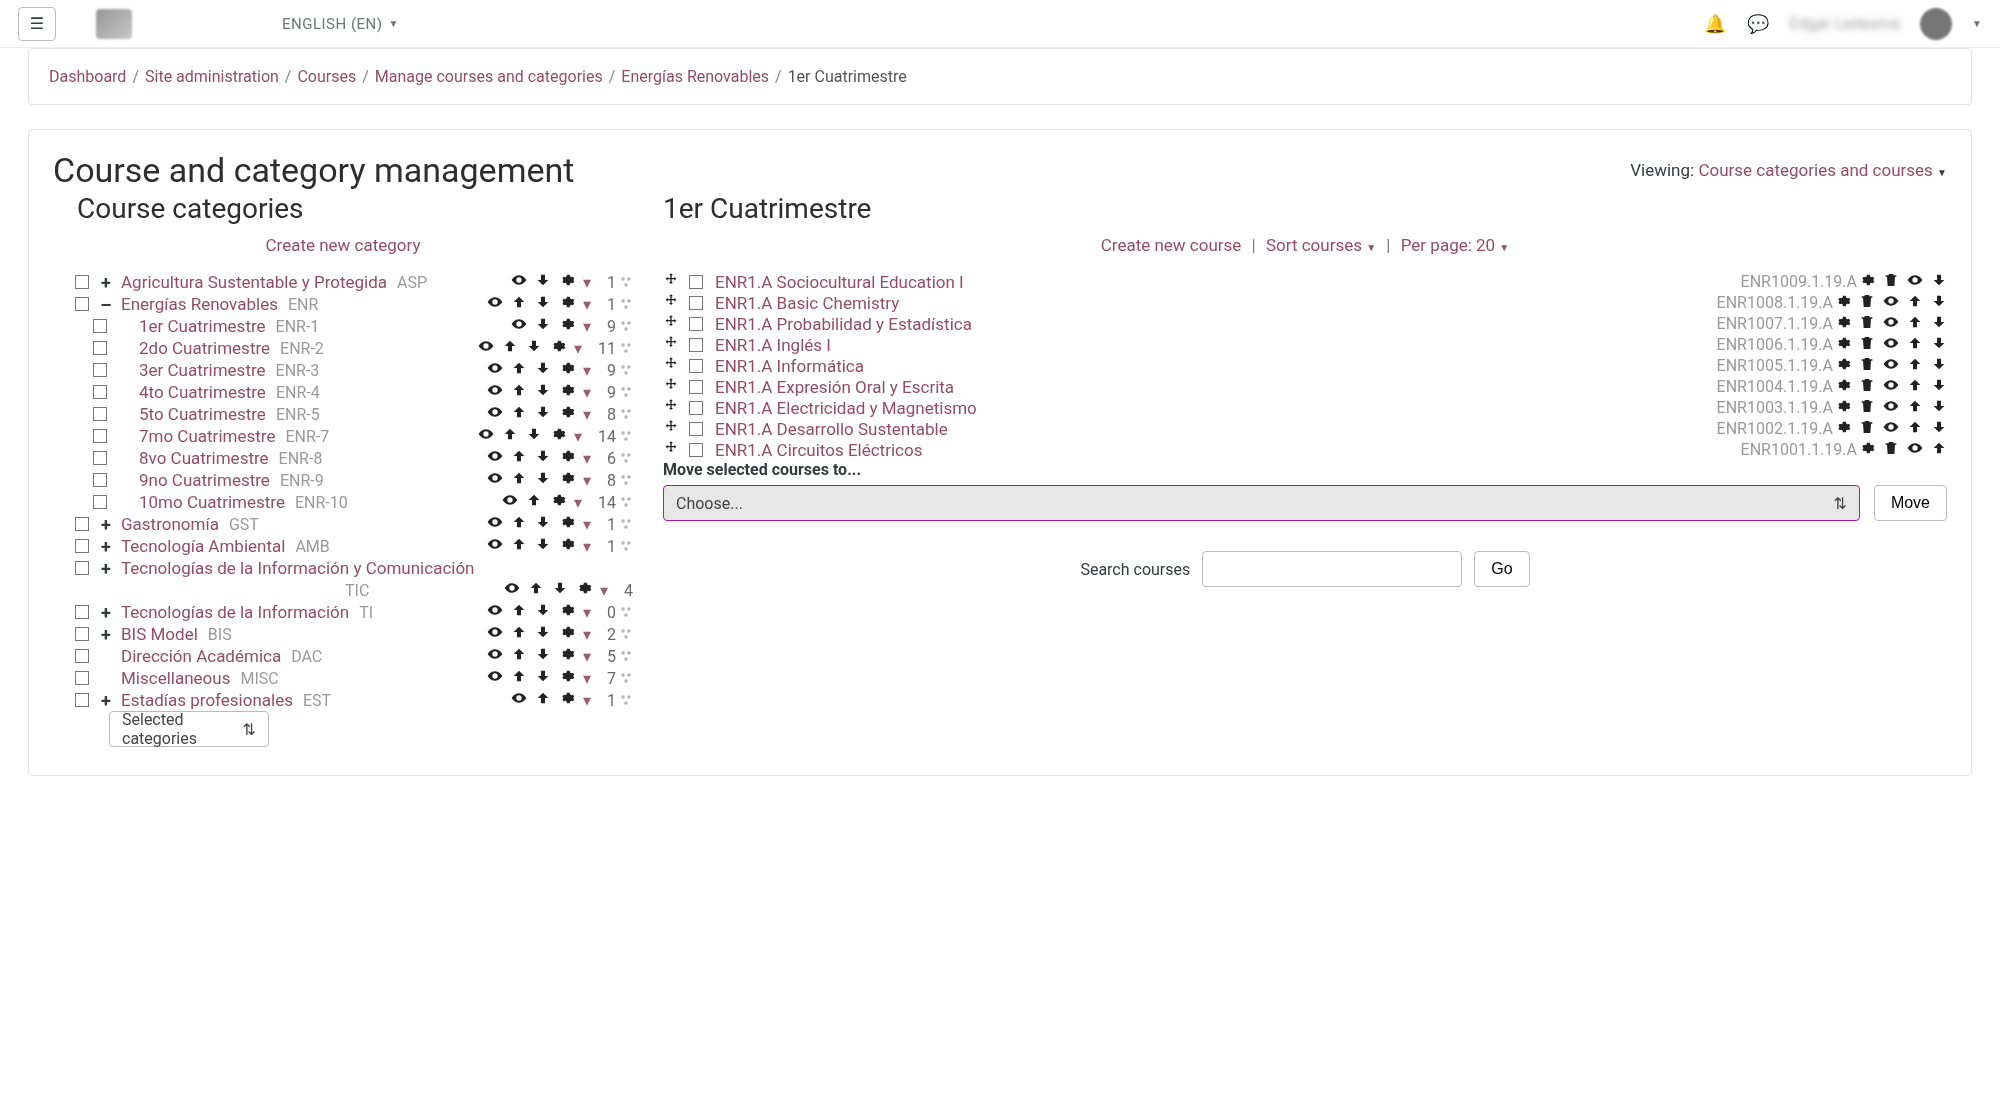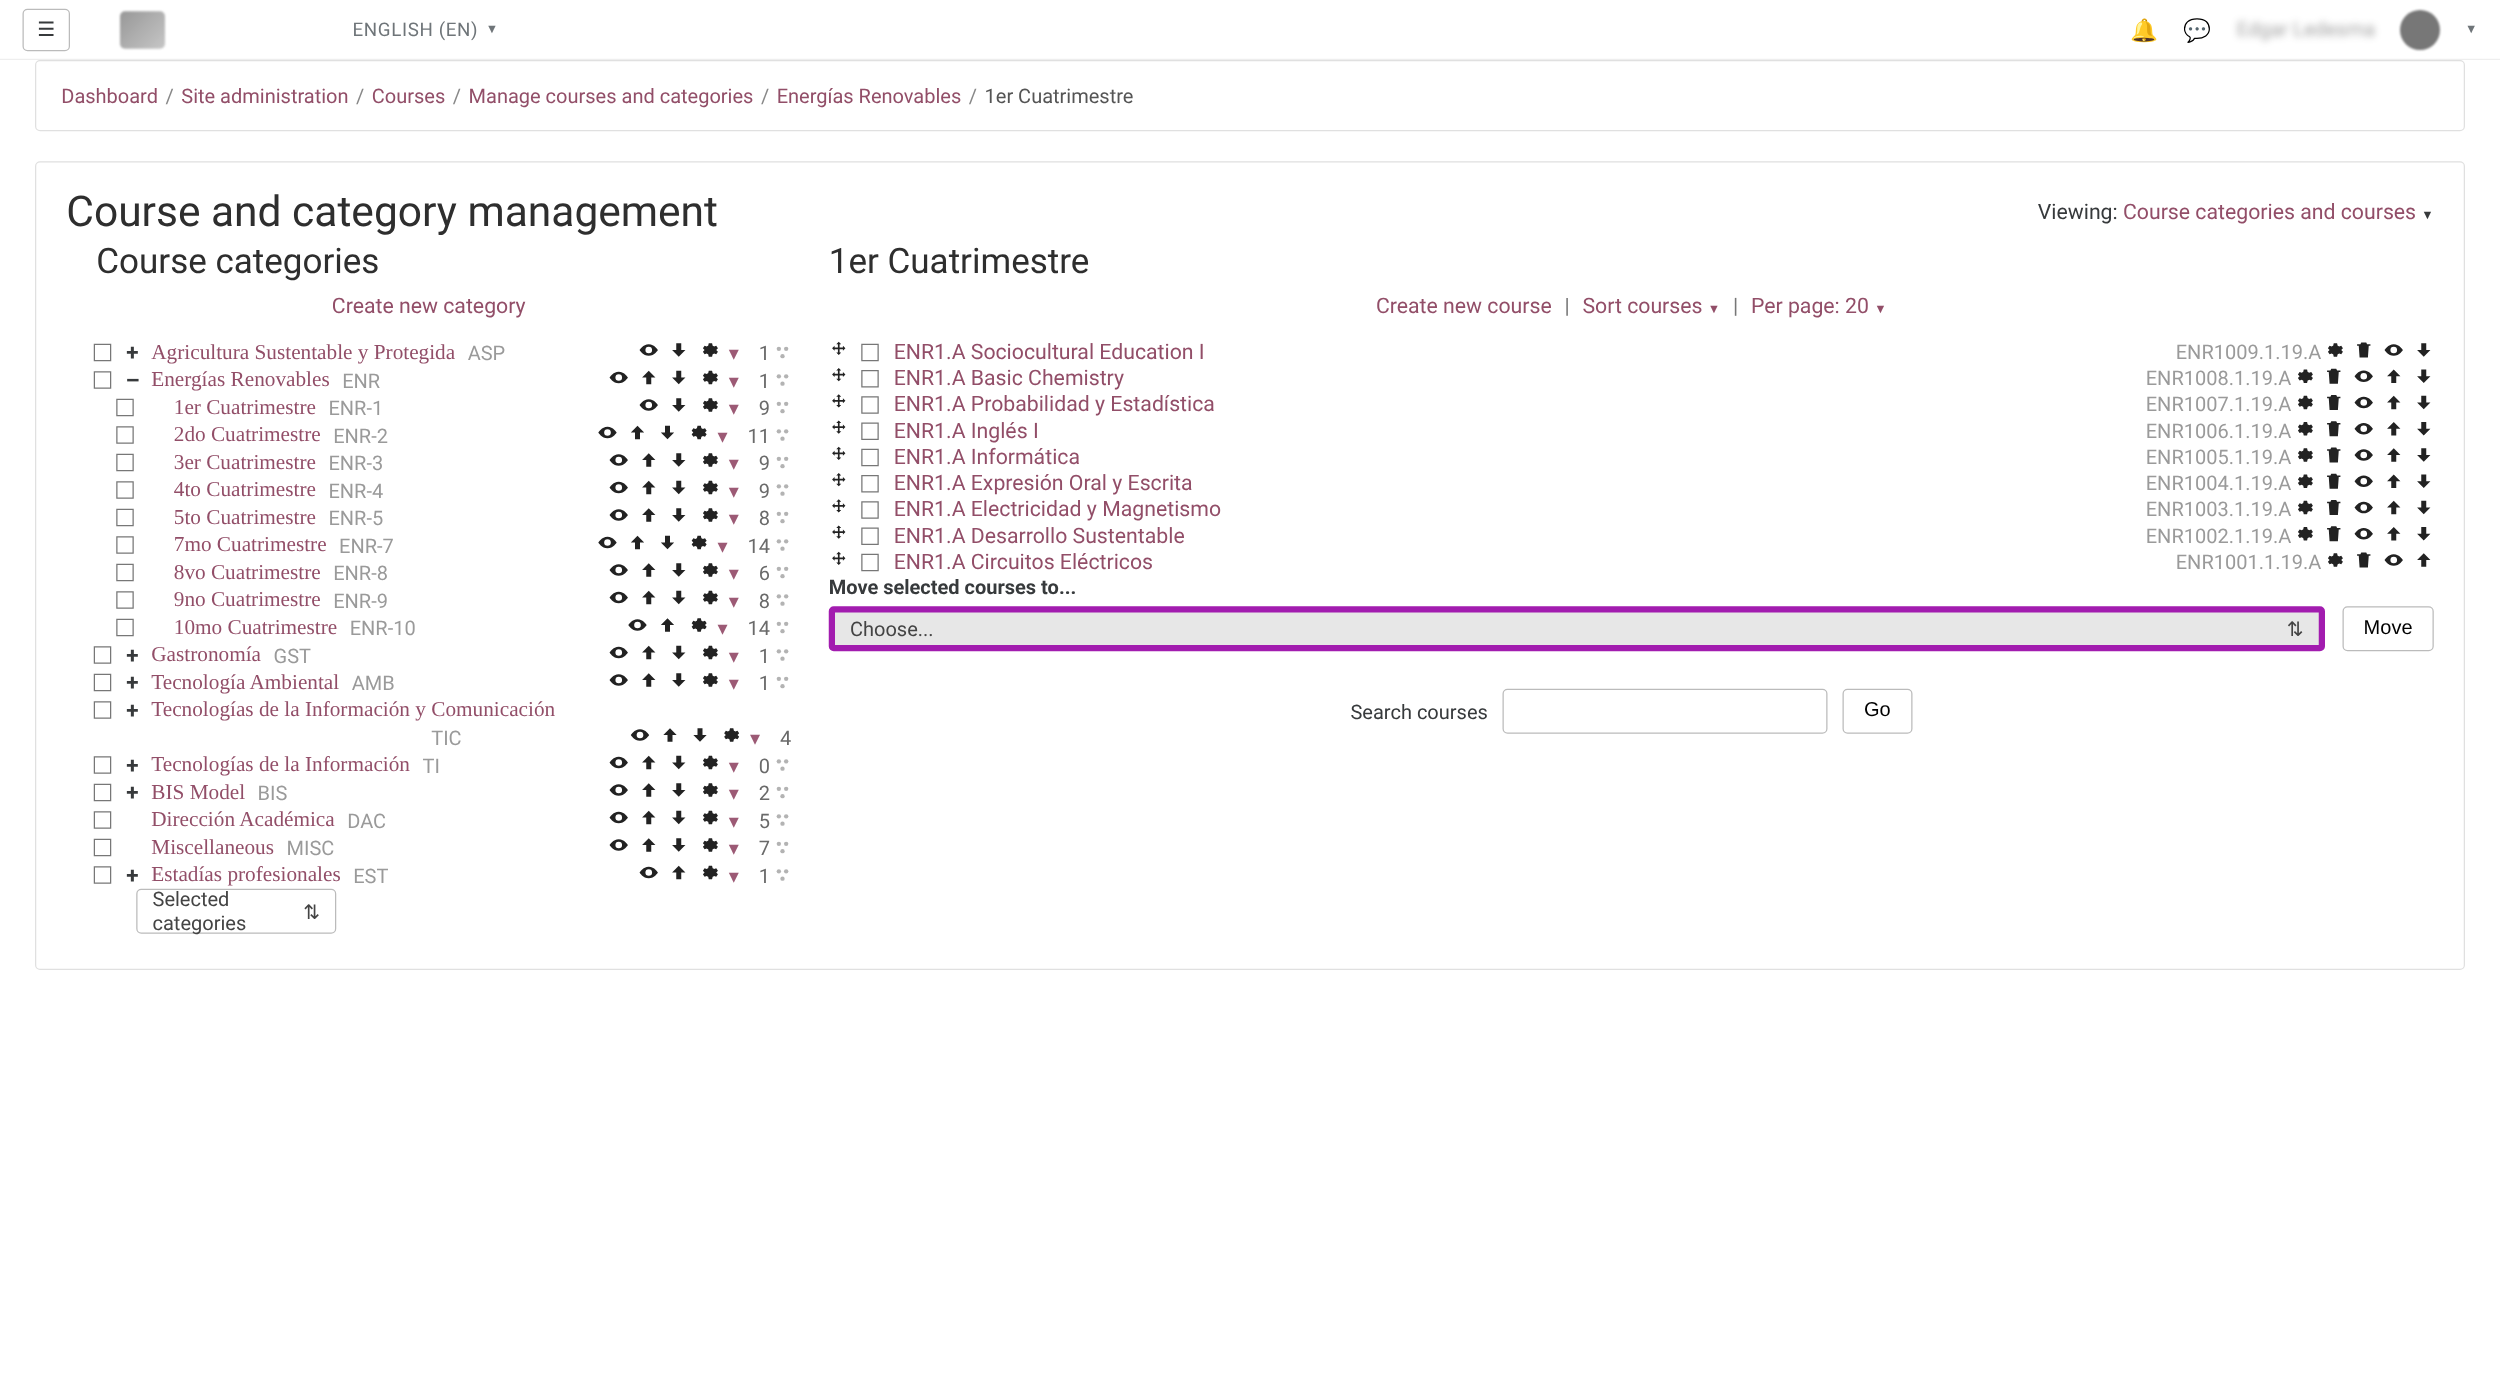--- a/index.html
+++ b/index.html
@@ -32,21 +32,21 @@
 .right { flex: 1; }
 .toplink-row { text-align: center; margin: 10px 0 16px; font-size: 17px; }
 .toplink-row .sep { color: #777; margin: 0 6px; }
 
 
 .cat-row { display: flex; align-items: center; height: 22px; margin-bottom: 0px; }
 .cat-row + .cat-row { margin-top: 0; }
 .cat-list .cat-row { height: 22px; }
 .cat-row .cb { width: 14px; height: 14px; border: 1px solid #777; margin-right: 8px; }
 .cat-row .toggle { width: 18px; text-align: center; font-weight: bold; font-size: 18px; margin-right: 6px; cursor: pointer; }
-.cat-row .name { color: #924e68; font-size: 17px; font-family: Liberation Serif, serif; }
+.cat-row .name { color: #924e68; font-size: 17px; }
 .cat-row .code { color: #9a9a9a; font-size: 16px; margin-left: 10px; }
 .cat-icons { margin-left: auto; display: flex; align-items: center; gap: 8px; }
 .cat-icons .ico { font-size: 16px; color: #222; cursor: pointer; }
 .cat-icons .count { color: #6a6a6a; margin-left: 8px; font-size: 16px; display: flex; align-items: center; gap: 3px; }
 .indent-0 { padding-left: 22px; }
 .indent-1 { padding-left: 40px; }
 .cat-list > div { padding-top: 2px; padding-bottom: 2px; }
 
 
 .course-row { display: flex; align-items: center; height: 21px; padding: 0; }
@@ -55,21 +55,21 @@
 .course-row .cb { width: 14px; height: 14px; border: 1px solid #777; margin-right: 12px; }
 .course-row .name { color: #924e68; font-size: 17px; }
 .course-row .idcode { color: #9a9a9a; margin-left: auto; margin-right: 2px; font-size: 16px; }
 .course-icons { display: flex; gap: 8px; }
 .course-icons .ico { font-size: 16px; color: #222; cursor: pointer; }
 .course-list > div { padding-top: 0px; padding-bottom: 0px; }
 
 .showing { text-align: center; color: #555; margin: 20px 0 12px; }
 .move-label { font-weight: 700; margin-bottom: 6px; }
 .move-row { display: flex; gap: 14px; align-items: center; }
-.select { flex: 1; height: 36px; border: 5px solid #a21caf; border-radius: 4px; background: #e7e7e7; padding: 0 12px; display: flex; align-items: center; justify-content: space-between; color: #444; }
+.select { flex: 1; height: 36px; border: 1px solid #a21caf; border-radius: 4px; background: #e7e7e7; padding: 0 12px; display: flex; align-items: center; justify-content: space-between; color: #444; }
 .btn { height: 36px; padding: 0 16px; border: 1px solid #bbb; background: #fff; border-radius: 4px; cursor: pointer; font-size: 16px; }
 .search-row { display: flex; gap: 12px; align-items: center; justify-content: center; margin-top: 30px; }
 .search-row input { width: 260px; height: 36px; border: 1px solid #bbb; border-radius: 4px; padding: 0 10px; font-size: 15px; }
 
 .sorting-label { font-weight: 600; margin: 18px 0 6px; padding-left: 56px; }
 .sorting-select { margin-left: 56px; width: 160px; height: 36px; border: 1px solid #bbb; border-radius: 4px; padding: 0 12px; display: flex; align-items: center; justify-content: space-between; color: #444; background: #fff; }
 
 svg { width: 16px; height: 16px; }
 .txt-muted { color: #6f7579; }
 </style>

